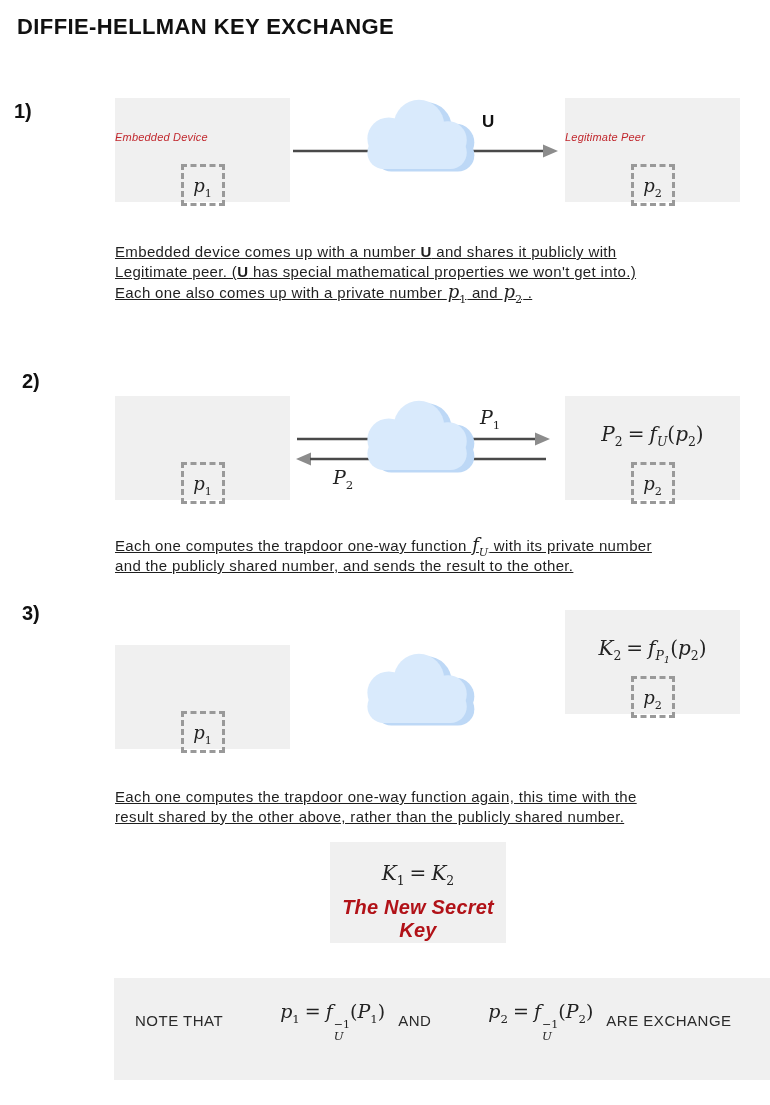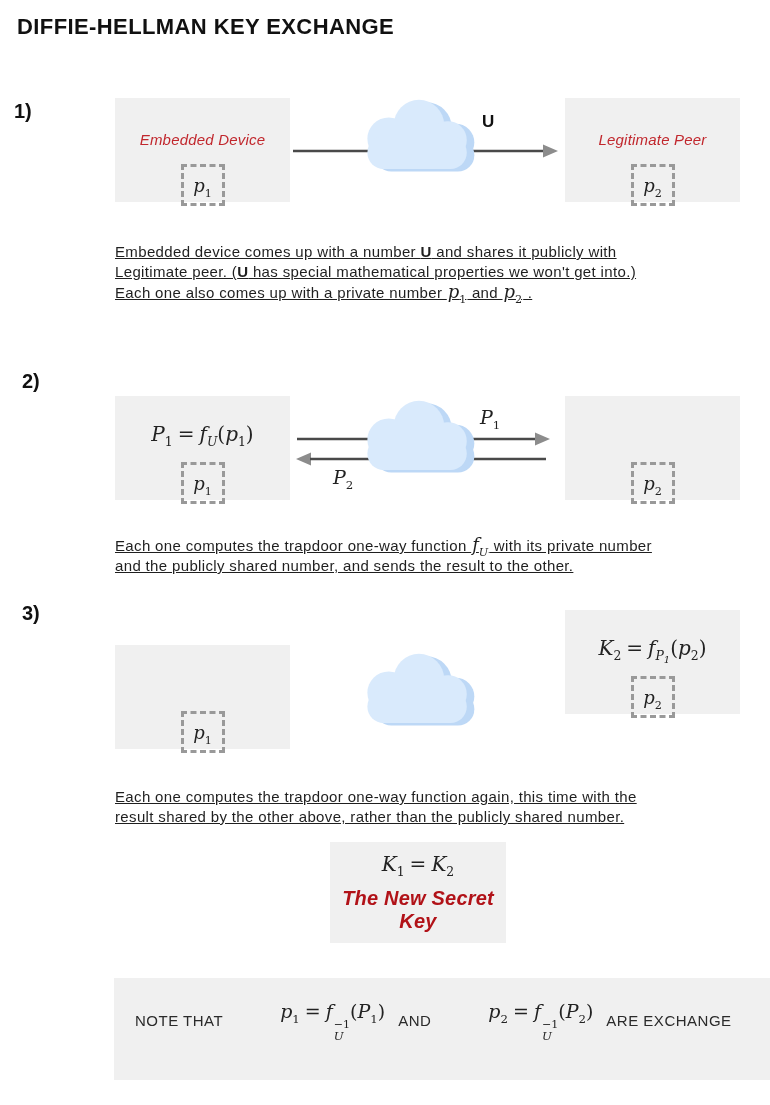--- a/index.html
+++ b/index.html
@@ -2,21 +2,21 @@
 <html style="--c-title-black: #111111; --c-accent-red: #C1272D; --c-secret-red: #B11218; --c-box-gray: #F0F0F0; --c-cloud-front: #D9EAFC; --c-cloud-back: #BDD8F6; --c-arrow-line: #4A4A4A; --c-arrow-head: #8C8C8C; --c-dash-border: #999999;"><head>
 <meta charset="utf-8">
 <style>
   html,body{margin:0;padding:0;background:#ffffff;}
   .page{position:relative;width:770px;height:1105px;background:#fff;overflow:hidden;
         font-family:"Liberation Sans",sans-serif;color:#1f1f1f;}
   .title{position:absolute;left:17px;top:14px;font-size:22px;font-weight:700;
          letter-spacing:.4px;color:var(--c-title-black);}
   .secnum{position:absolute;font-size:20px;font-weight:700;color:#111;}
   .panel{position:absolute;width:175px;height:104px;background:var(--c-box-gray);}
-  .panel-title{margin-top:33px;text-align:center;font-style:italic;font-size:15px;
+  .panel-title{margin-top:33px;font-style:italic;font-size:11px;
                color:var(--c-accent-red);letter-spacing:.2px;}
   .panel-eq{margin-top:26px;text-align:center;font-size:20px;color:#222;}
   .chip{position:absolute;left:50%;bottom:-4px;transform:translateX(-50%);
         width:38px;height:36px;border:3px dashed var(--c-dash-border);
         display:flex;align-items:center;justify-content:center;background:transparent;}
   .chip-eq{font-size:18px;color:#222;}
   .math{font-family:"DejaVu Serif",serif;}
   .mi{font-style:italic;}
   .mn{font-style:normal;}
   .meq{font-style:normal;padding:0 5px;}
@@ -30,21 +30,21 @@
   .arrow line{stroke:var(--c-arrow-line);stroke-width:2.6;}
   .arrow polygon{fill:var(--c-arrow-head);}
   .cloud{position:absolute;z-index:2;}
   .alabel-u{position:absolute;z-index:3;font-size:17px;font-weight:700;color:#111;}
   .alabel-math{position:absolute;z-index:3;font-size:19px;color:#222;}
   .para{position:absolute;font-size:15px;line-height:20px;letter-spacing:.35px;color:#1f1f1f;text-decoration:underline;}
   .para .b{font-weight:700;}
   .inline-math{font-size:18px;letter-spacing:0;margin:0 1px;}
   .secret-box{position:absolute;left:330px;top:842px;width:176px;height:101px;
               background:var(--c-box-gray);text-align:center;}
-  .secret-eq{margin-top:10px;font-size:20px;color:#222;}
+  .secret-eq{margin-top:19px;font-size:20px;color:#222;}
   .secret-label{margin-top:11px;font-size:20px;font-weight:700;font-style:italic;
                 color:var(--c-secret-red);letter-spacing:.2px;}
   .note-box{position:absolute;left:114px;top:978px;width:751px;height:102px;
             background:var(--c-box-gray);box-sizing:border-box;padding:22px 0 0 21px;}
   .note-line{display:flex;align-items:center;gap:13px;font-size:15px;
              letter-spacing:.5px;color:#2a2a2a;}
   .note-line .math{font-size:19px;color:#222;letter-spacing:0;margin-left:44px;}
   .note-line2{margin-top:12px;}
 </style>
 </head>
@@ -90,21 +90,20 @@
     <div class="chip">
       <span class="math chip-eq"><span class="mi">p</span><sub>2</sub></span>
     </div>
   </div>
 
   <div class="para" style="left:115px;top:242px;width:645px"><span class="">Embedded device comes up with a number </span><span class="b">U</span><span class=""> and shares it publicly with</span><br><span class="">Legitimate peer. (</span><span class="b">U</span><span class=""> has special mathematical properties we won't get into.)</span><br><span class="">Each one also comes up with a private number </span><span class="math inline-math"><span class="mi">p</span><sub>1</sub></span><span class=""> and </span><span class="math inline-math"><span class="mi">p</span><sub>2</sub></span><span class=""> .</span></div>
 
   <div class="secnum" style="left:22px;top:370px">2)</div>
 
   <div class="panel" style="left:115px;top:396px">
-    <div class="panel-eq math"><span class="mi">P</span><sub>1</sub><span class="meq">=</span><span class="mi">f</span><sub class="mi">U</sub><span class="mn">(</span><span class="mi">p</span><sub>1</sub><span class="mn">)</span></div>
     <div class="chip">
       <span class="math chip-eq"><span class="mi">p</span><sub>1</sub></span>
     </div>
   </div>
 
   <svg class="arrow" style="left:297px;top:431px" width="254" height="16" viewBox="0 0 254 16">
     <line x1="0" y1="8" x2="239" y2="8"></line>
     <polygon points="238,1.5 253,8 238,14.5"></polygon>
   </svg>
   <svg class="arrow" style="left:296px;top:451px" width="250" height="16" viewBox="0 0 250 16">
@@ -124,20 +123,21 @@
         <circle cx="50" cy="23" r="20"></circle>
       <circle cx="73" cy="35" r="15"></circle>
         <rect x="9" y="32" width="79" height="26" rx="13"></rect>
     </g>
   </svg>
 
   <div class="alabel-math math" style="left:480px;top:406px"><span class="mi">P</span><sub>1</sub></div>
   <div class="alabel-math math" style="left:333px;top:466px"><span class="mi">P</span><sub>2</sub></div>
 
   <div class="panel" style="left:565px;top:396px">
+    <div class="panel-eq math"><span class="mi">P</span><sub>2</sub><span class="meq">=</span><span class="mi">f</span><sub class="mi">U</sub><span class="mn">(</span><span class="mi">p</span><sub>2</sub><span class="mn">)</span></div>
     <div class="chip">
       <span class="math chip-eq"><span class="mi">p</span><sub>2</sub></span>
     </div>
   </div>
 
   <div class="para" style="left:115px;top:535px;width:650px"><span class="">Each one computes the trapdoor one-way function </span><span class="math inline-math"><span class="mi">f</span><sub class="mi">U</sub></span><span class=""> with its private number</span><br><span class="">and the publicly shared number, and sends the result to the other.</span></div>
 
   <div class="secnum" style="left:22px;top:602px">3)</div>
 
   <div class="panel" style="left:115px;top:645px">

